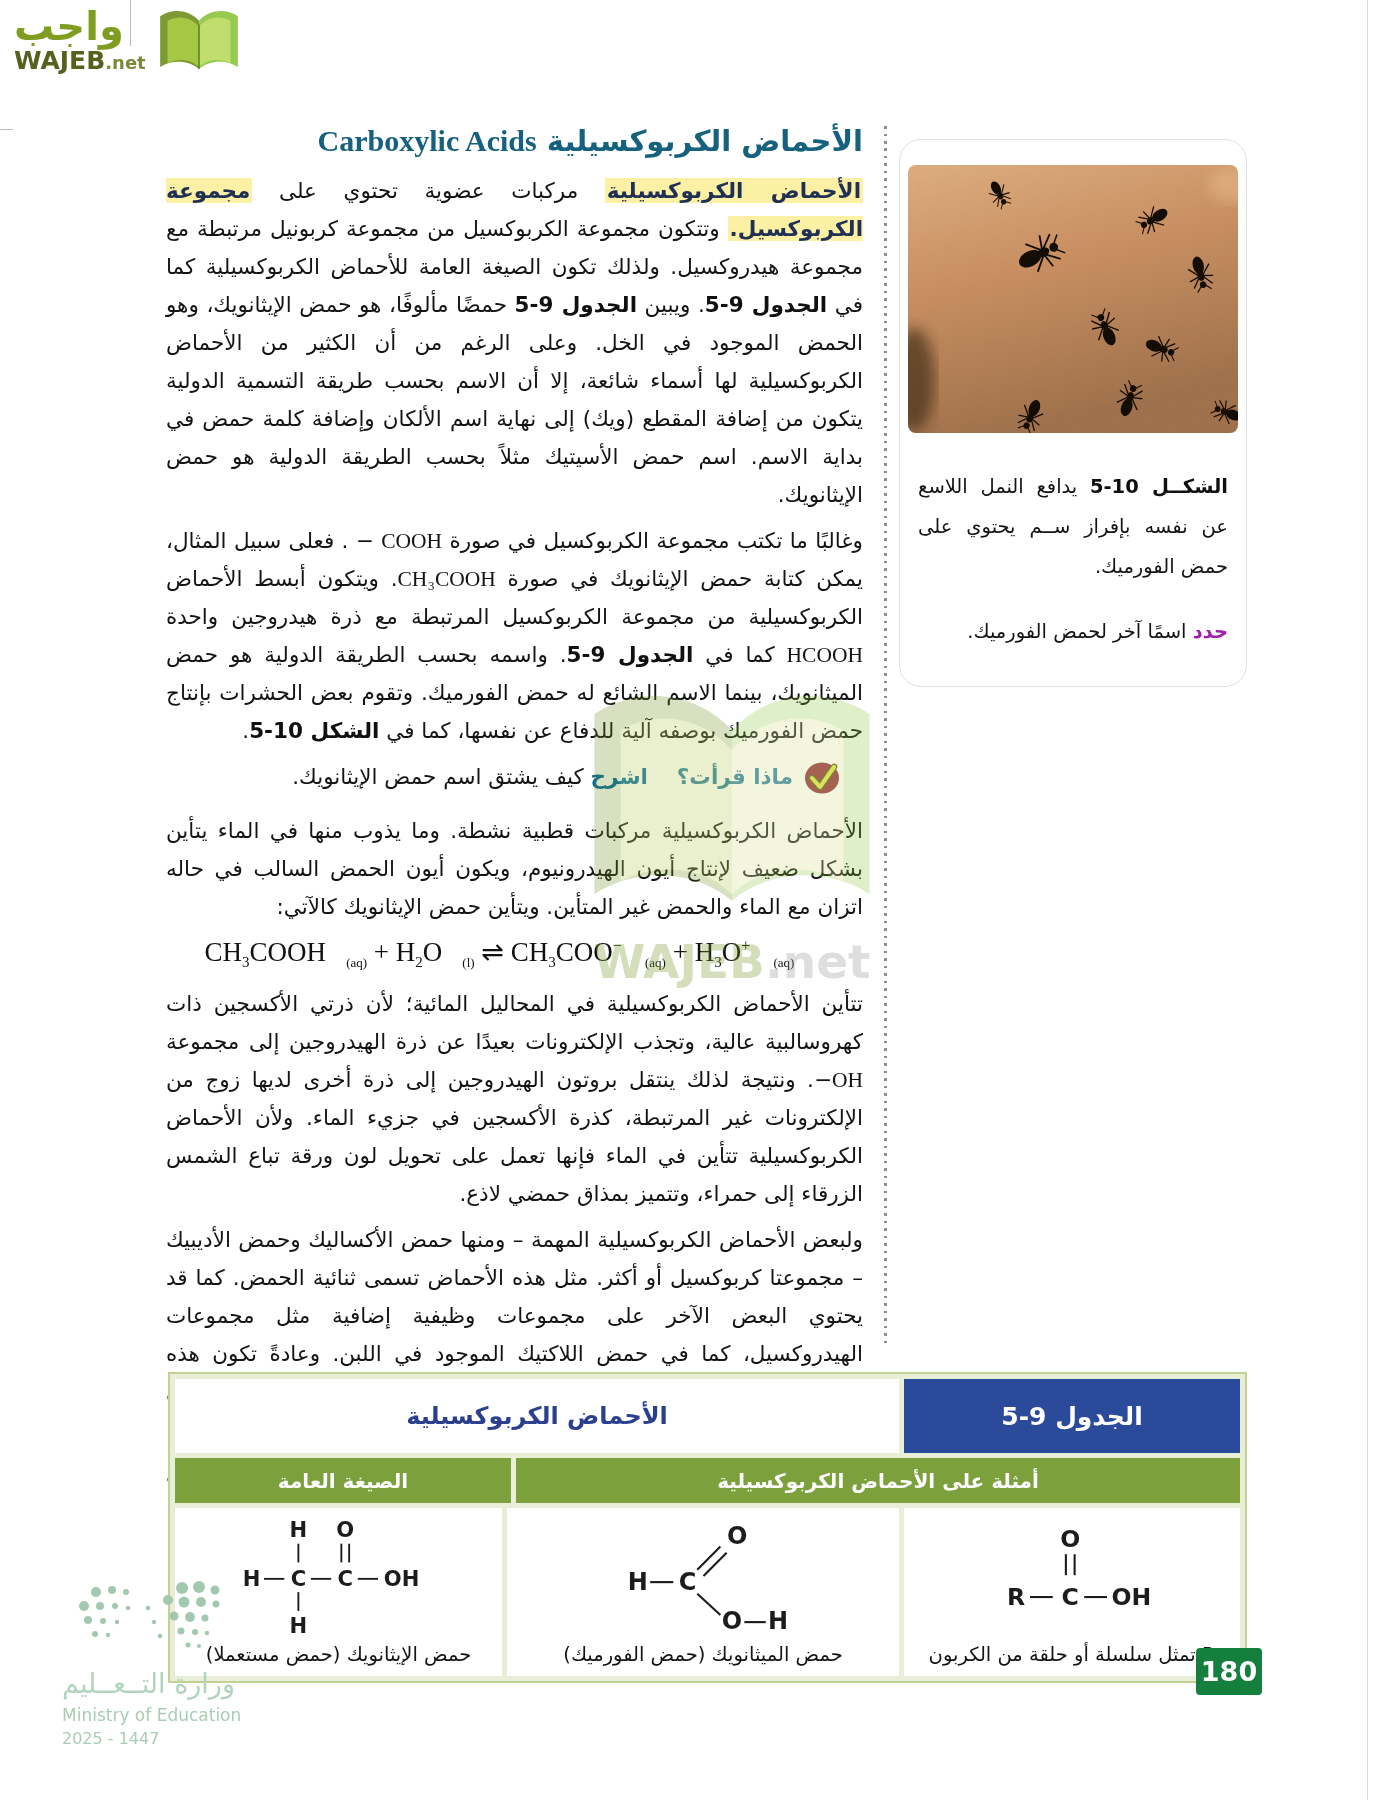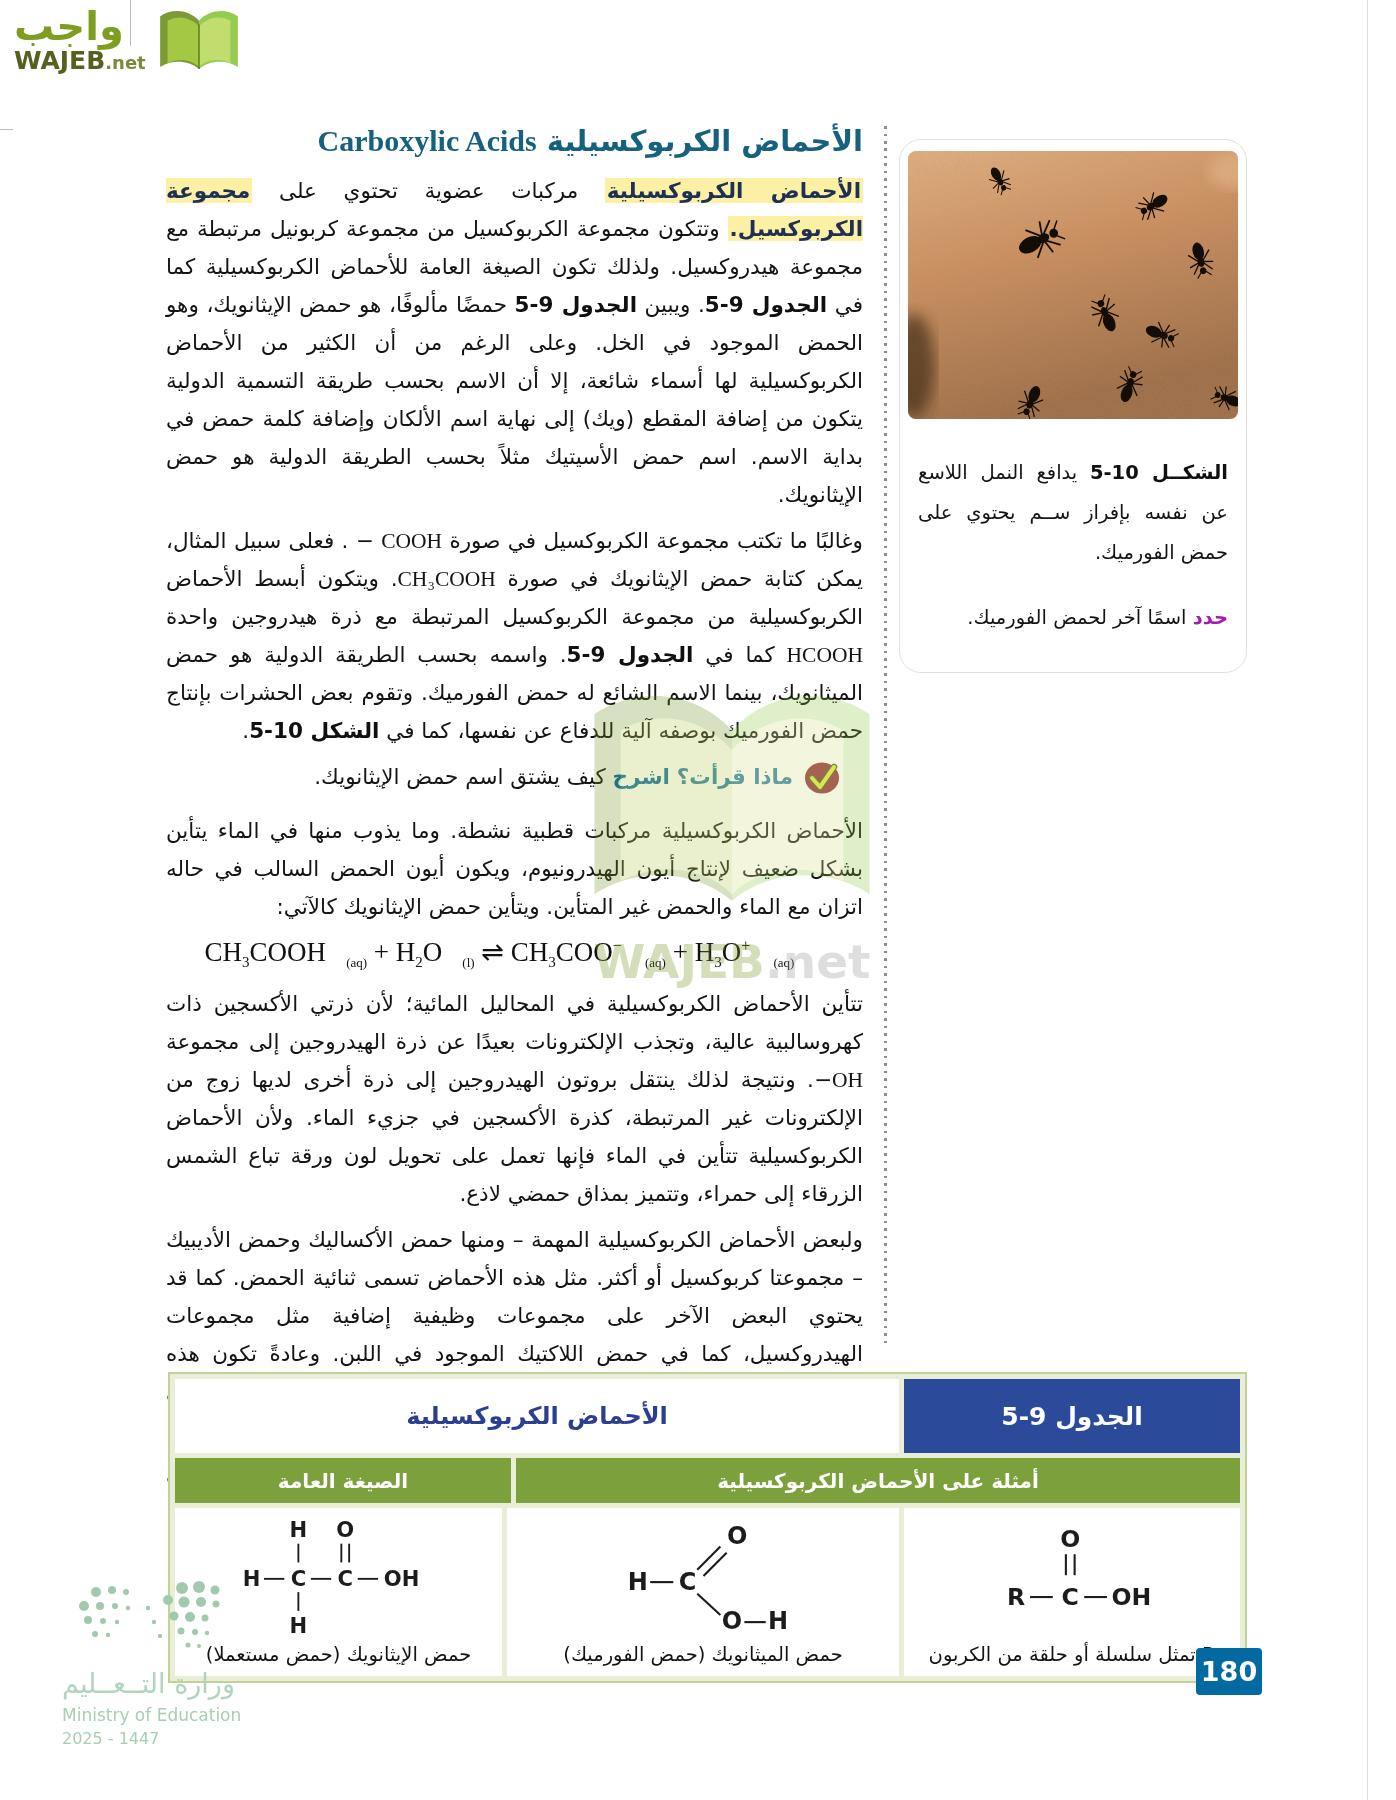--- a/index.html
+++ b/index.html
@@ -23,32 +23,32 @@
   h1.heading{margin:0 0 10px;font-size:29px;line-height:42px;color:#16617e;text-align:right;}
   h1.heading .h-ar{font-weight:bold;}
   h1.heading .h-en{font-family:"Liberation Serif",serif;font-weight:bold;font-size:30px;}
   p.body{margin:0 0 8px;font-size:21.5px;line-height:38px;text-align:justify;}
   .seg-hl{background:#fbf0a3;font-weight:bold;color:#203055;padding:0 2px;}
   .seg-b{font-weight:bold;color:#101010;}
   .seg-lat{font-family:"Liberation Serif",serif;direction:ltr;unicode-bidi:embed;}
   
   .read{display:flex;align-items:flex-start;margin:8px 20px 12px 0;gap:10px;}
   .read .txt{font-size:21.5px;line-height:37px;text-align:justify;}
-  .read .lbl{color:#2a7ca3;font-weight:bold;}
+  .read .lbl{color:#2a7ca3;font-weight:bold;margin-left:22px;}
   .read .verb{font-weight:bold;color:#0369a1;}
   .check-icon{flex:0 0 auto;margin-top:2px;}
   
   .equation{direction:ltr;text-align:center;font-family:"Liberation Serif",serif;
       font-size:27px;margin:10px 30px 14px 0;color:#111;}
   .equation sub{font-size:15px;}
   .equation sup{font-size:16px;}
   .equation sub.paren{font-size:13px;margin-left:20px;}
   
   .fig-card{position:absolute;left:899px;top:139px;width:348px;box-sizing:border-box;
-      background:#fff;border:1px solid #e0e0e0;border-radius:22px;padding:11px 8px 14px;direction:rtl;}
+      background:#fff;border:1px solid #e0e0e0;border-radius:22px;padding:25px 8px 14px;direction:rtl;}
   .fig-photo{width:100%;height:268px;border-radius:8px;overflow:hidden;line-height:0;}
   .fig-caption{padding:14px 10px 0;font-size:19.5px;line-height:40px;text-align:justify;}
   .fig-caption .fig-label{font-weight:bold;color:#101010;}
   .fig-question{padding:6px 10px 0;font-size:19.5px;line-height:40px;text-align:justify;}
   .fig-question .verb{color:#a21caf;font-weight:bold;}
   
   .watermark{position:absolute;left:548px;top:678px;width:368px;opacity:.32;pointer-events:none;
       text-align:center;direction:ltr;z-index:3;}
   .watermark .wm-text{font-size:47px;font-weight:bold;color:#7d9a2e;line-height:1;margin-top:-6px;}
   .watermark .wm-text .tld{color:#9a9a9a;}
@@ -71,21 +71,21 @@
   .t-c2{flex:0 0 392px;}
   .t-c3{flex:1;}
   .cell-caption{font-size:19.5px;color:#141414;text-align:center;margin-top:4px;}
   .struct text{font-family:"DejaVu Sans",sans-serif;font-size:27px;font-weight:bold;fill:#1c1c1c;}
   .struct line{stroke:#1c1c1c;stroke-width:2.4;}
   
   .ministry{position:absolute;left:62px;top:1578px;width:270px;direction:ltr;}
   .ministry .m-ar{font-size:27px;font-weight:normal;color:#b2d3bd;margin-top:4px;}
   .ministry .m-en{font-size:17px;color:#a9cdb4;margin-top:6px;}
   .ministry .m-years{font-size:16px;color:#a9cdb4;margin-top:4px;}
-  .page-badge{position:absolute;left:1196px;top:1648px;width:66px;height:47px;background:#0369a1;
+  .page-badge{position:absolute;left:1196px;top:1648px;width:66px;height:47px;background:#15803d;
       border-radius:4px;color:#fff;font-weight:bold;font-size:27px;display:flex;
       align-items:center;justify-content:center;}
 </style>
 </head>
 <body>
 
 <div class="page">
 
   <div class="crop-v"></div>
   <div class="crop-h"></div>

